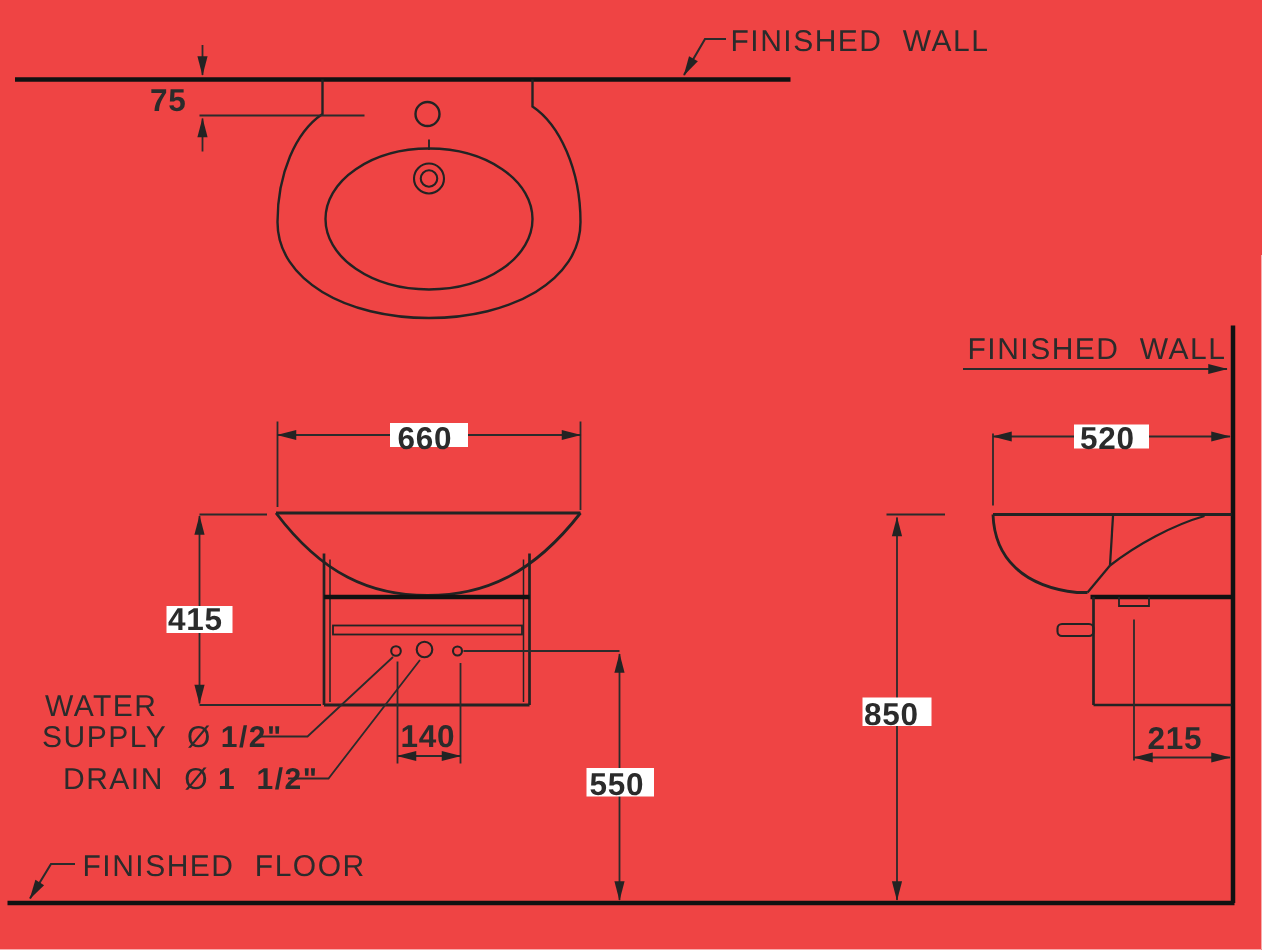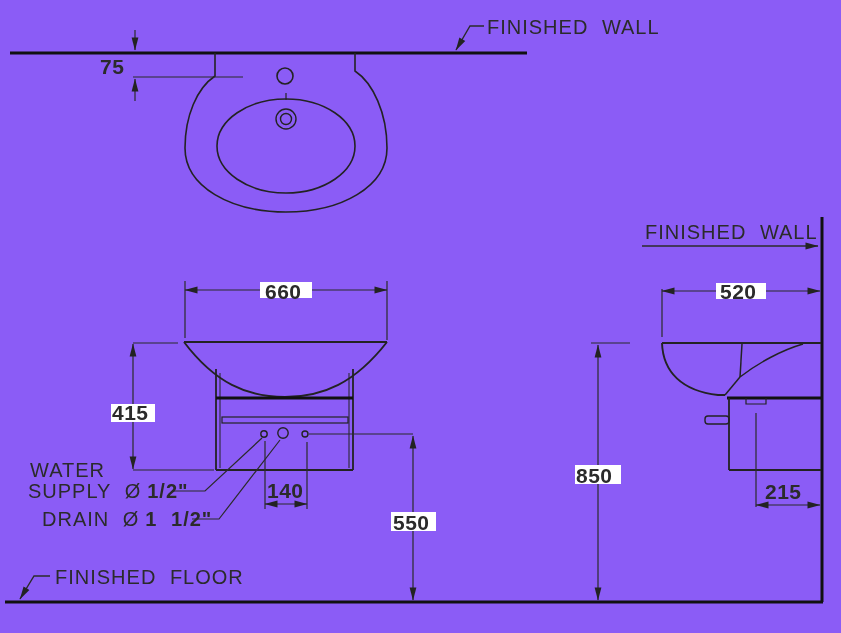--- a/index.html
+++ b/index.html
@@ -1,19 +1,19 @@
 <!DOCTYPE html>
 <html><head>
 <meta charset="utf-8">
 <style>
   html,body { margin:0; padding:0; background:#ffffff; }
   .canvas {
     position:relative;
     width:841px; height:633px;
-    background:#8b5cf6;
+    background:#ef4444;
     font-family:"Liberation Sans", sans-serif;
     overflow:hidden;
   }
   svg { display:block; }
   .obj  { stroke:#232323; fill:none; }
   .dimline { stroke:#2b2b2b; fill:none; }
   .heavy { stroke:#111111; fill:none; }
   text.dim {
     font-family:"Liberation Sans", sans-serif;
     font-size:21px; font-weight:bold;

